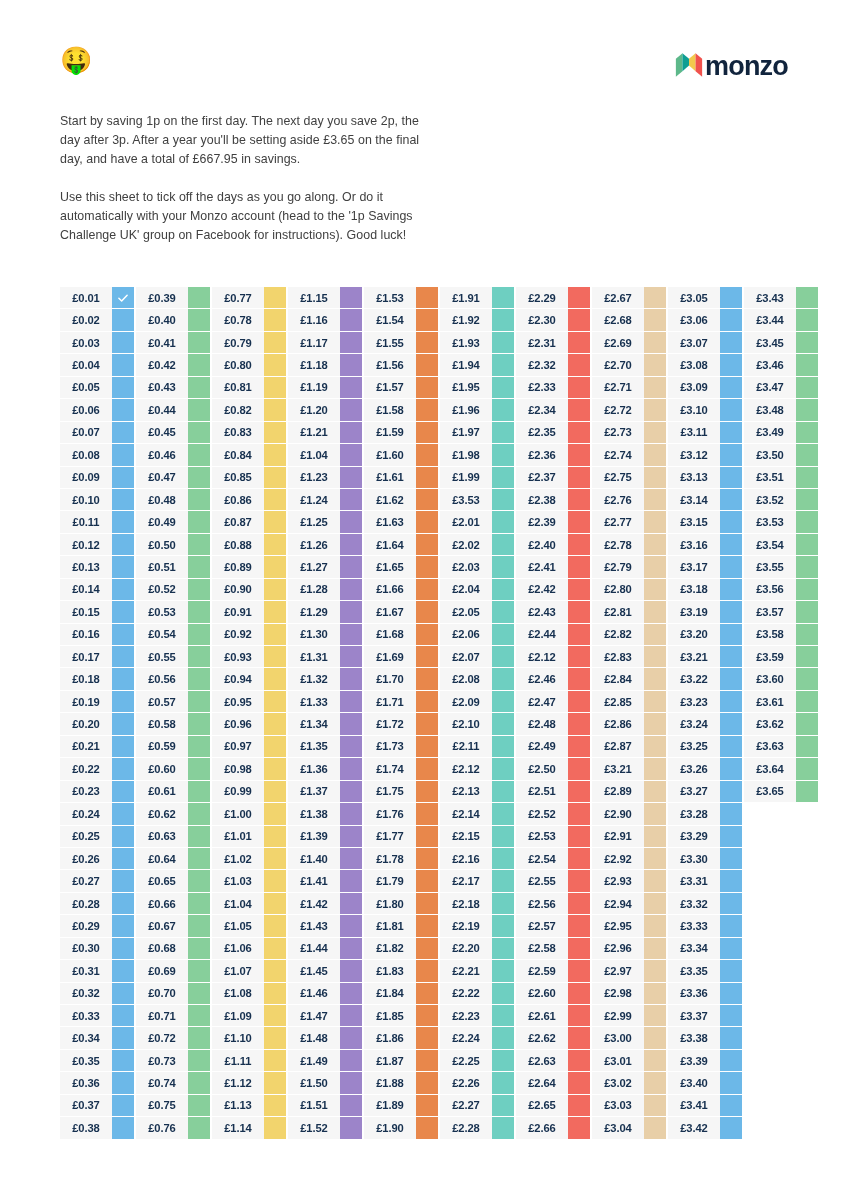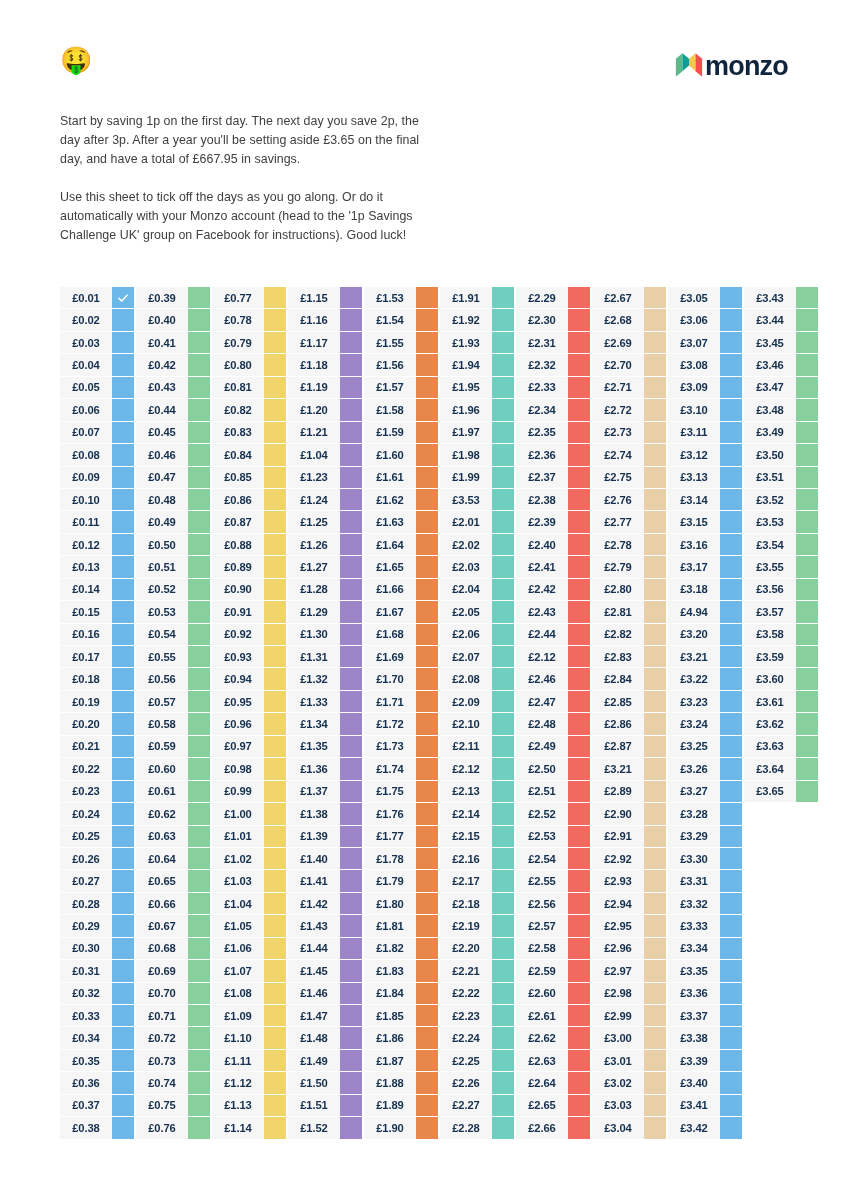--- a/index.html
+++ b/index.html
@@ -1460,21 +1460,21 @@
         </div>
         <div class="grid-row">
           <div class="amount-cell">£3.17</div>
           <div class="check-cell" style="background: rgb(108, 184, 232);"></div>
         </div>
         <div class="grid-row">
           <div class="amount-cell">£3.18</div>
           <div class="check-cell" style="background: rgb(108, 184, 232);"></div>
         </div>
         <div class="grid-row">
-          <div class="amount-cell">£4.94</div>
+          <div class="amount-cell">£3.19</div>
           <div class="check-cell" style="background: rgb(108, 184, 232);"></div>
         </div>
         <div class="grid-row">
           <div class="amount-cell">£3.20</div>
           <div class="check-cell" style="background: rgb(108, 184, 232);"></div>
         </div>
         <div class="grid-row">
           <div class="amount-cell">£3.21</div>
           <div class="check-cell" style="background: rgb(108, 184, 232);"></div>
         </div>

